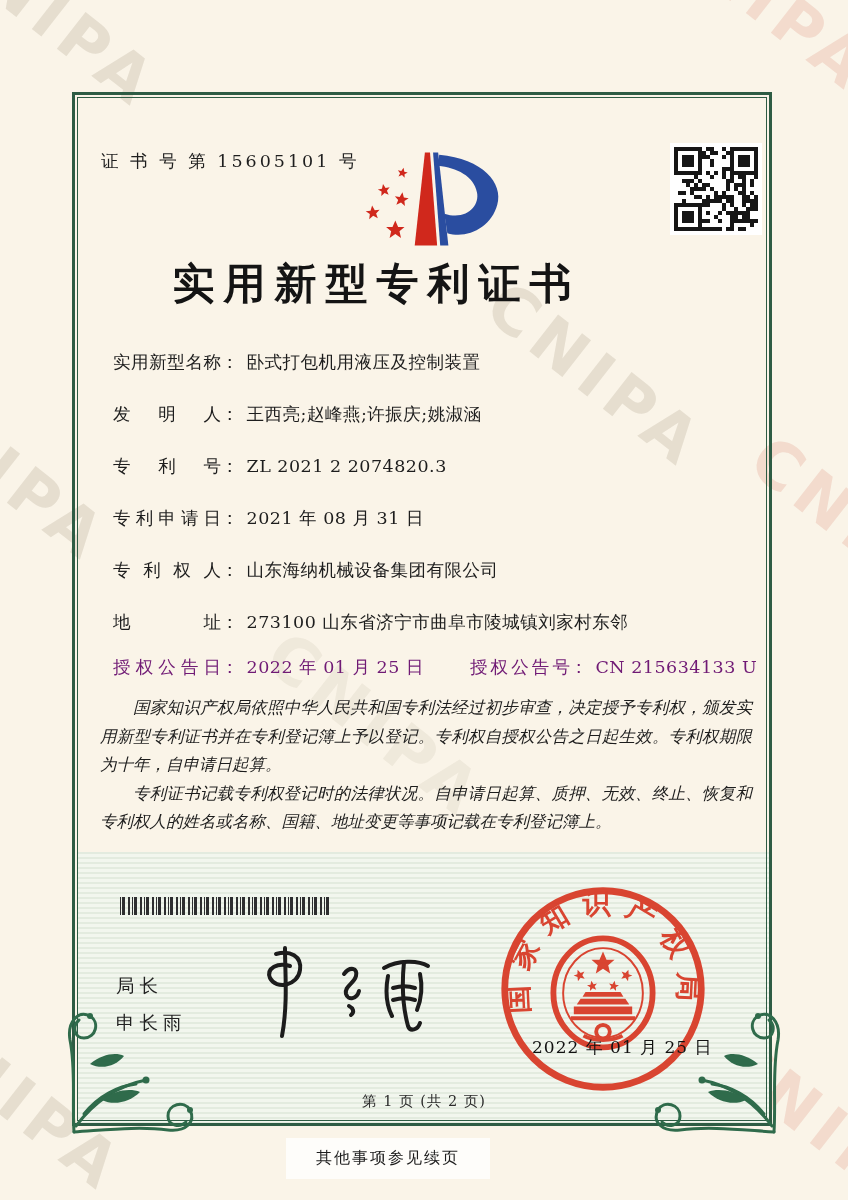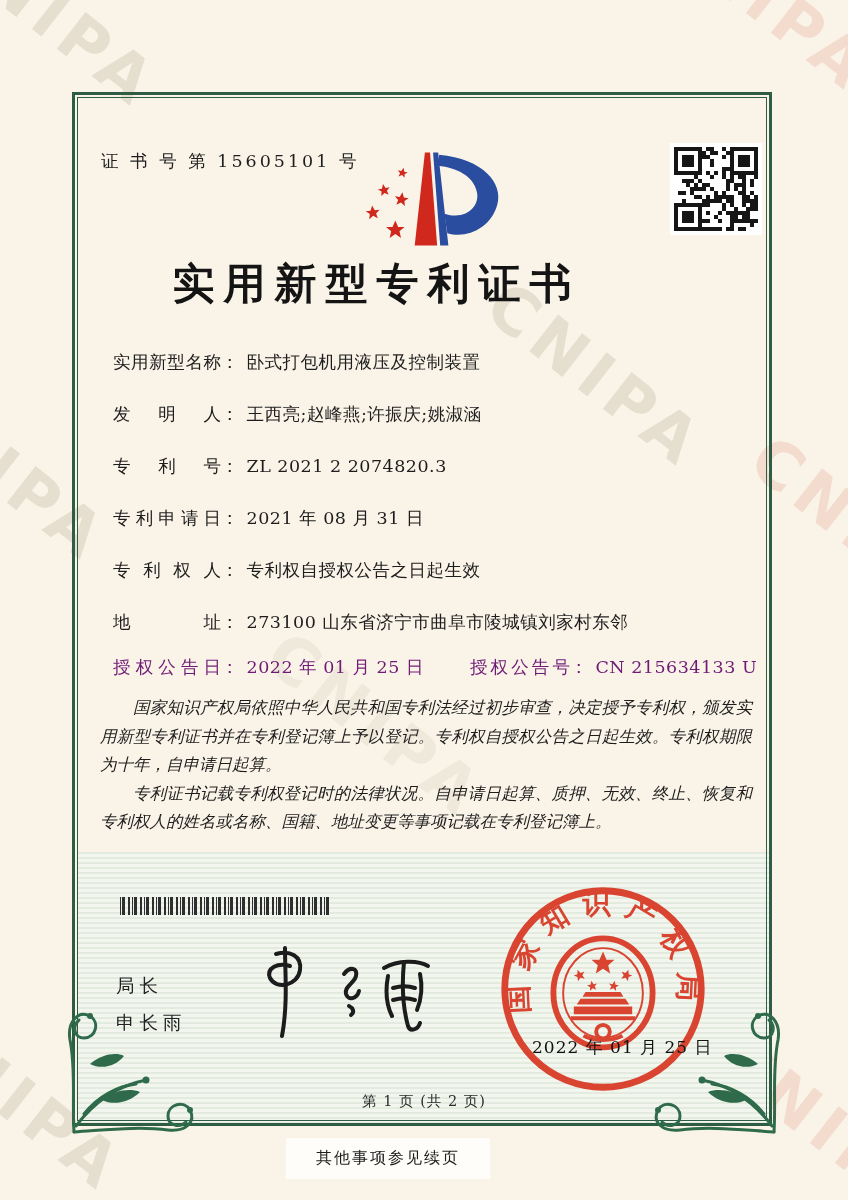--- a/index.html
+++ b/index.html
@@ -389,21 +389,21 @@
           <span class="fvalue">ZL 2021 2 2074820.3</span>
       </div>
       <div class="frow">
         <span class="flabel">专利申请日</span>
           <span class="fcolon">：</span>
           <span class="fvalue">2021 年 08 月 31 日</span>
       </div>
       <div class="frow">
         <span class="flabel">专利权人</span>
           <span class="fcolon">：</span>
-          <span class="fvalue">专利权自授权公告之日起生效</span>
+          <span class="fvalue">山东海纳机械设备集团有限公司</span>
       </div>
       <div class="frow">
         <span class="flabel">地址</span>
           <span class="fcolon">：</span>
           <span class="fvalue">273100 山东省济宁市曲阜市陵城镇刘家村东邻</span>
       </div>
     </div>
 
     <div class="grant-row">
       <div class="pair">

